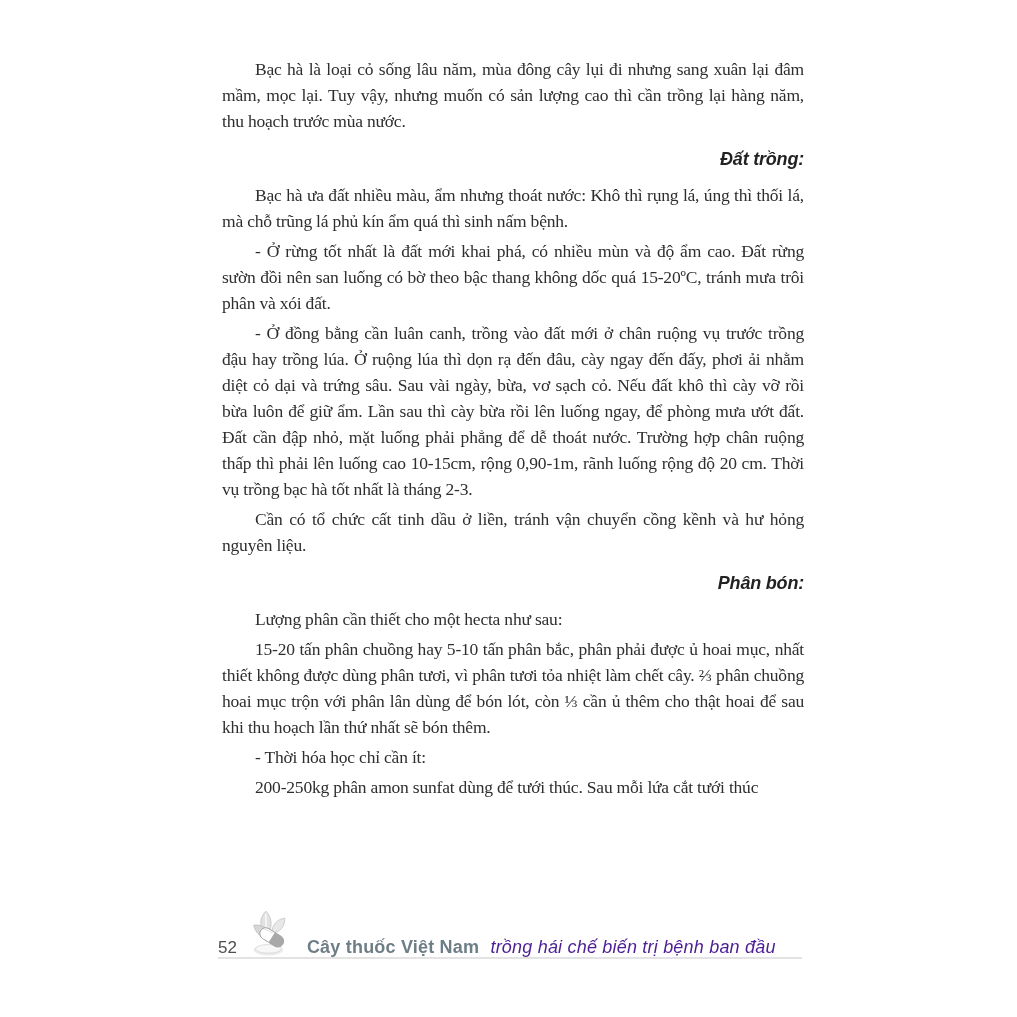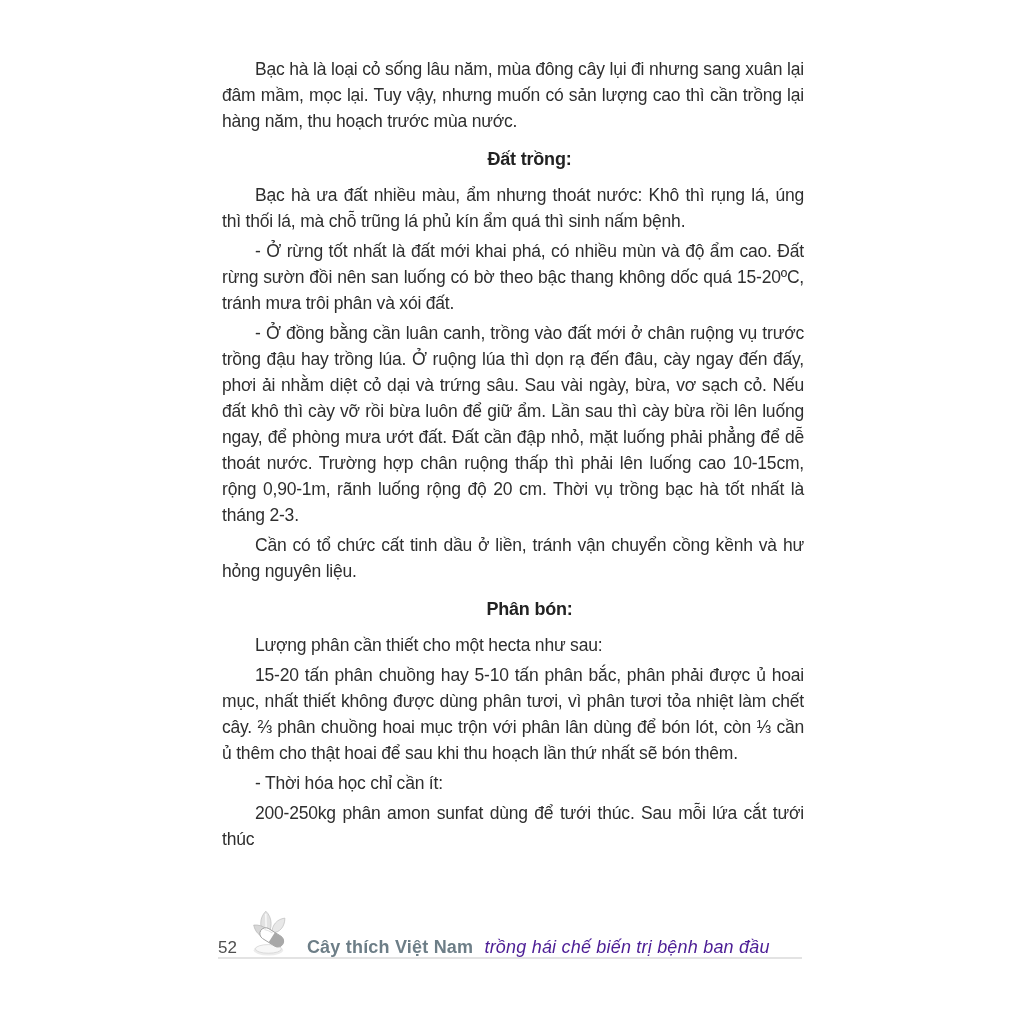--- a/index.html
+++ b/index.html
@@ -22,27 +22,29 @@
     width: 582px;
     font-size: 17.5px;
     line-height: 26px;
     letter-spacing: -0.2px;
     color: #2e2e2e;
     text-align: justify;
   }
   .content p.body {
     margin: 0 0 4px 0;
     text-indent: 33px;
+    font-family: Liberation Serif, serif;
   }
   .content p.heading {
     margin: 12px 0 10px 0;
     text-indent: 33px;
     font-weight: bold;
+    font-style: italic;
     font-size: 18px;
-    text-align: center;
+    text-align: right;
     color: #222222;
   }
   .footer {
     position: absolute;
     left: 218px;
     top: 906px;
     width: 584px;
     height: 52px;
     display: flex;
     align-items: flex-end;
@@ -111,20 +113,20 @@
         <path d="M10 22 C12 32 20 38 30 37 C29 28 21 21 10 22 Z" fill="#d7d7d7" stroke="#b5b5b5" stroke-width="0.8"></path>
         <path d="M46 14 C37 15 31 22 31 31 C40 31 46 24 46 14 Z" fill="#e8e8e8" stroke="#bdbdbd" stroke-width="0.8"></path>
         <g transform="rotate(32 31 36)">
           <rect x="16" y="29.5" width="30" height="13.5" rx="6.75" fill="#ffffff" stroke="#9e9e9e" stroke-width="1"></rect>
           <path d="M31 29.5 h8.25 a6.75 6.75 0 0 1 0 13.5 H31 Z" fill="#a8a8a8"></path>
           <path d="M19 33 q5 -1.8 10 -1.5" stroke="#e0e0e0" stroke-width="1.2" fill="none"></path>
         </g>
       </svg>
     </span>
     <span class="series">
-      <span class="title">Cây thích Việt Nam</span>
+      <span class="title">Cây thuốc Việt Nam</span>
       <span class="subtitle">trồng hái chế biến trị bệnh ban đầu</span>
     </span>
   </div>
 
   <div class="footer-rule"></div>
 
 </div>
 
 </body></html>

